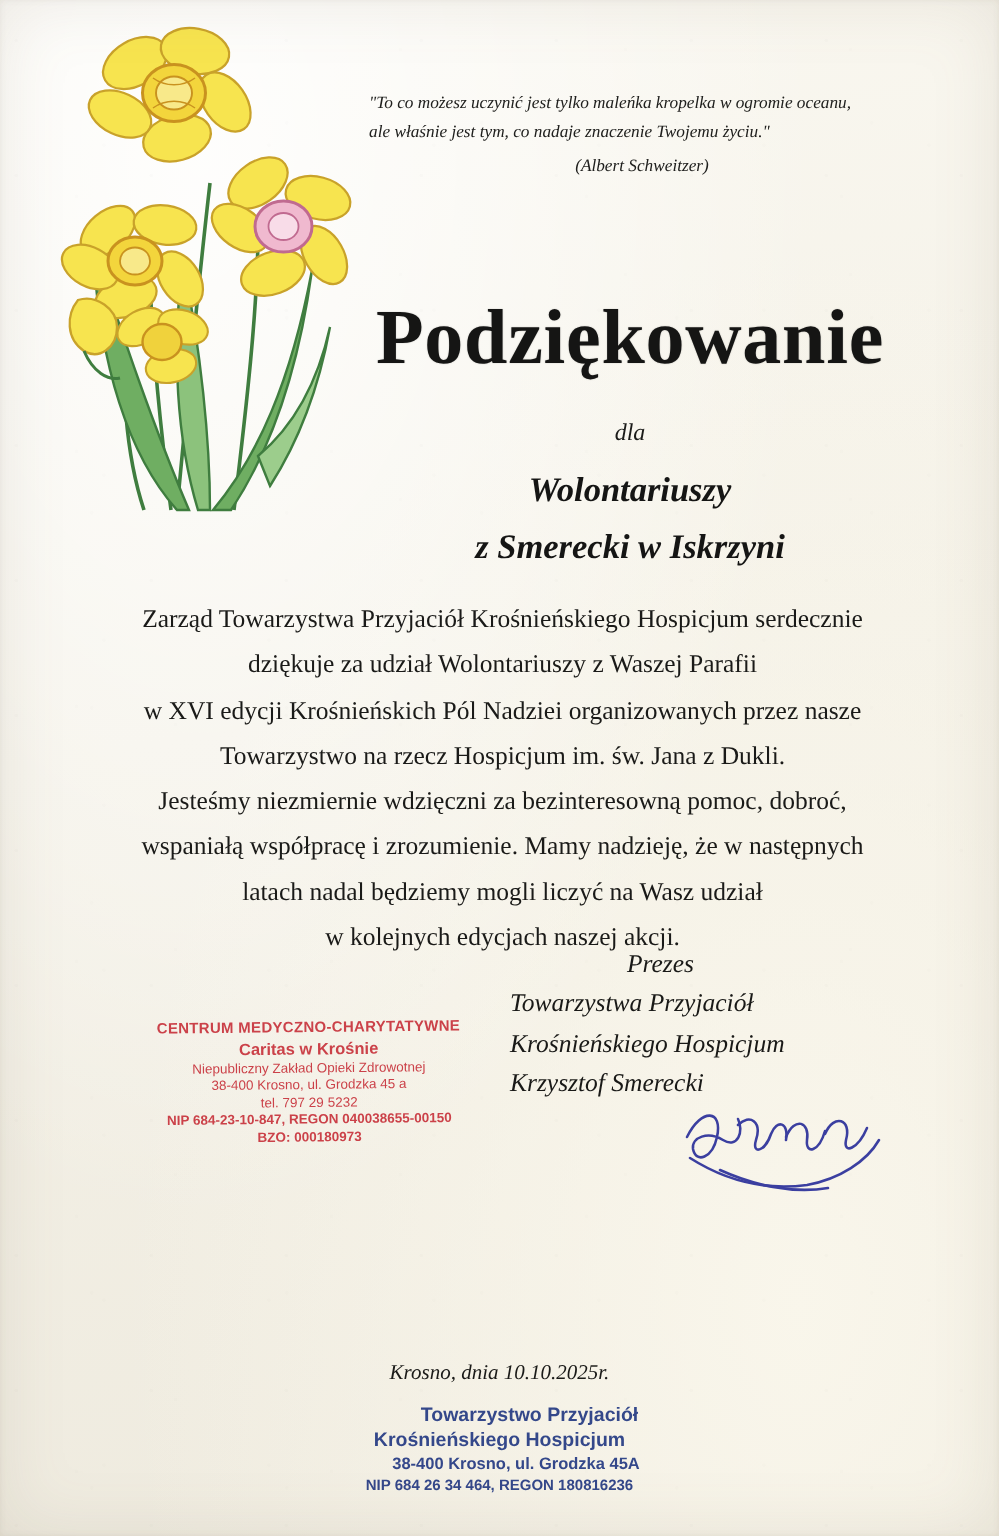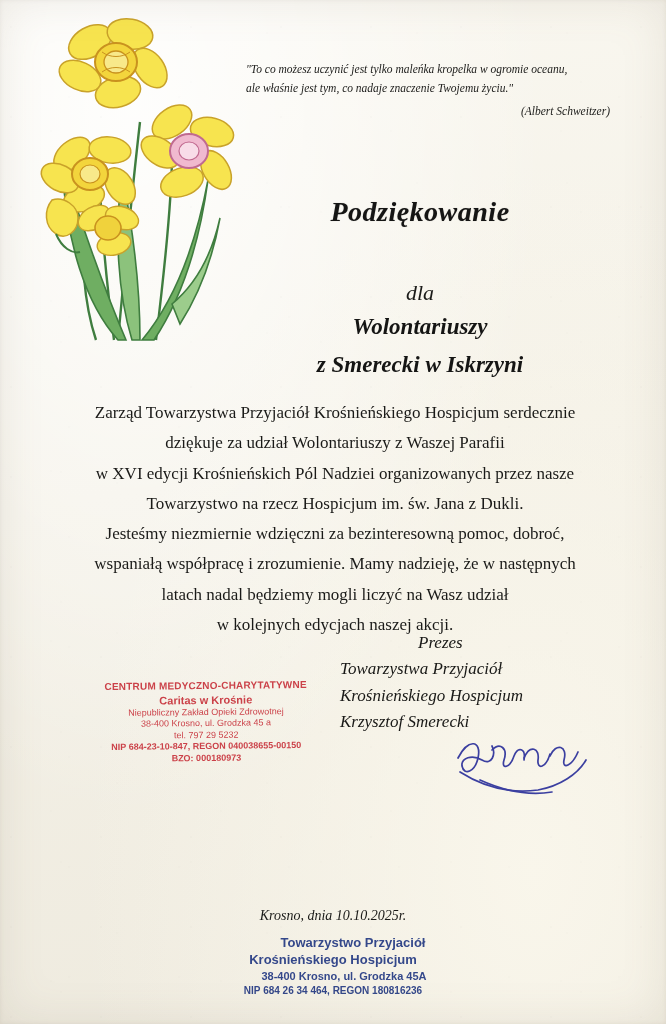--- a/index.html
+++ b/index.html
@@ -62,49 +62,48 @@
     top: 60px;
     width: 390px;
     text-align: left;
     font-style: italic;
     font-size: 11.5px;
     line-height: 1.65;
     color: #20201e;
   }
   #quote-block .quote-line { white-space: nowrap; }
   #quote-author {
-    text-align: right;
+    text-align: center;
     margin-top: 4px;
     font-size: 11.5px;
     font-style: italic;
     padding-right: 26px;
   }
 
   
   #headline {
     position: absolute;
     left: 200px;
     top: 196px;
     width: 440px;
     text-align: center;
-    font-size: 28px;
+    font-size: 52px;
     font-weight: bold;
-    font-style: italic;
     letter-spacing: 0.5px;
     color: #151514;
     font-family: "Liberation Serif", serif;
     text-shadow: 0 0 1px rgba(0,0,0,0.25);
   }
   #dla {
     position: absolute;
     left: 200px;
     top: 280px;
     width: 440px;
     text-align: center;
-    font-size: 22px;
+    font-size: 16px;
     font-style: italic;
     color: #1b1b19;
   }
   #recipient-1 {
     position: absolute;
     left: 200px;
     top: 314px;
     width: 440px;
     text-align: center;
     font-size: 23px;

